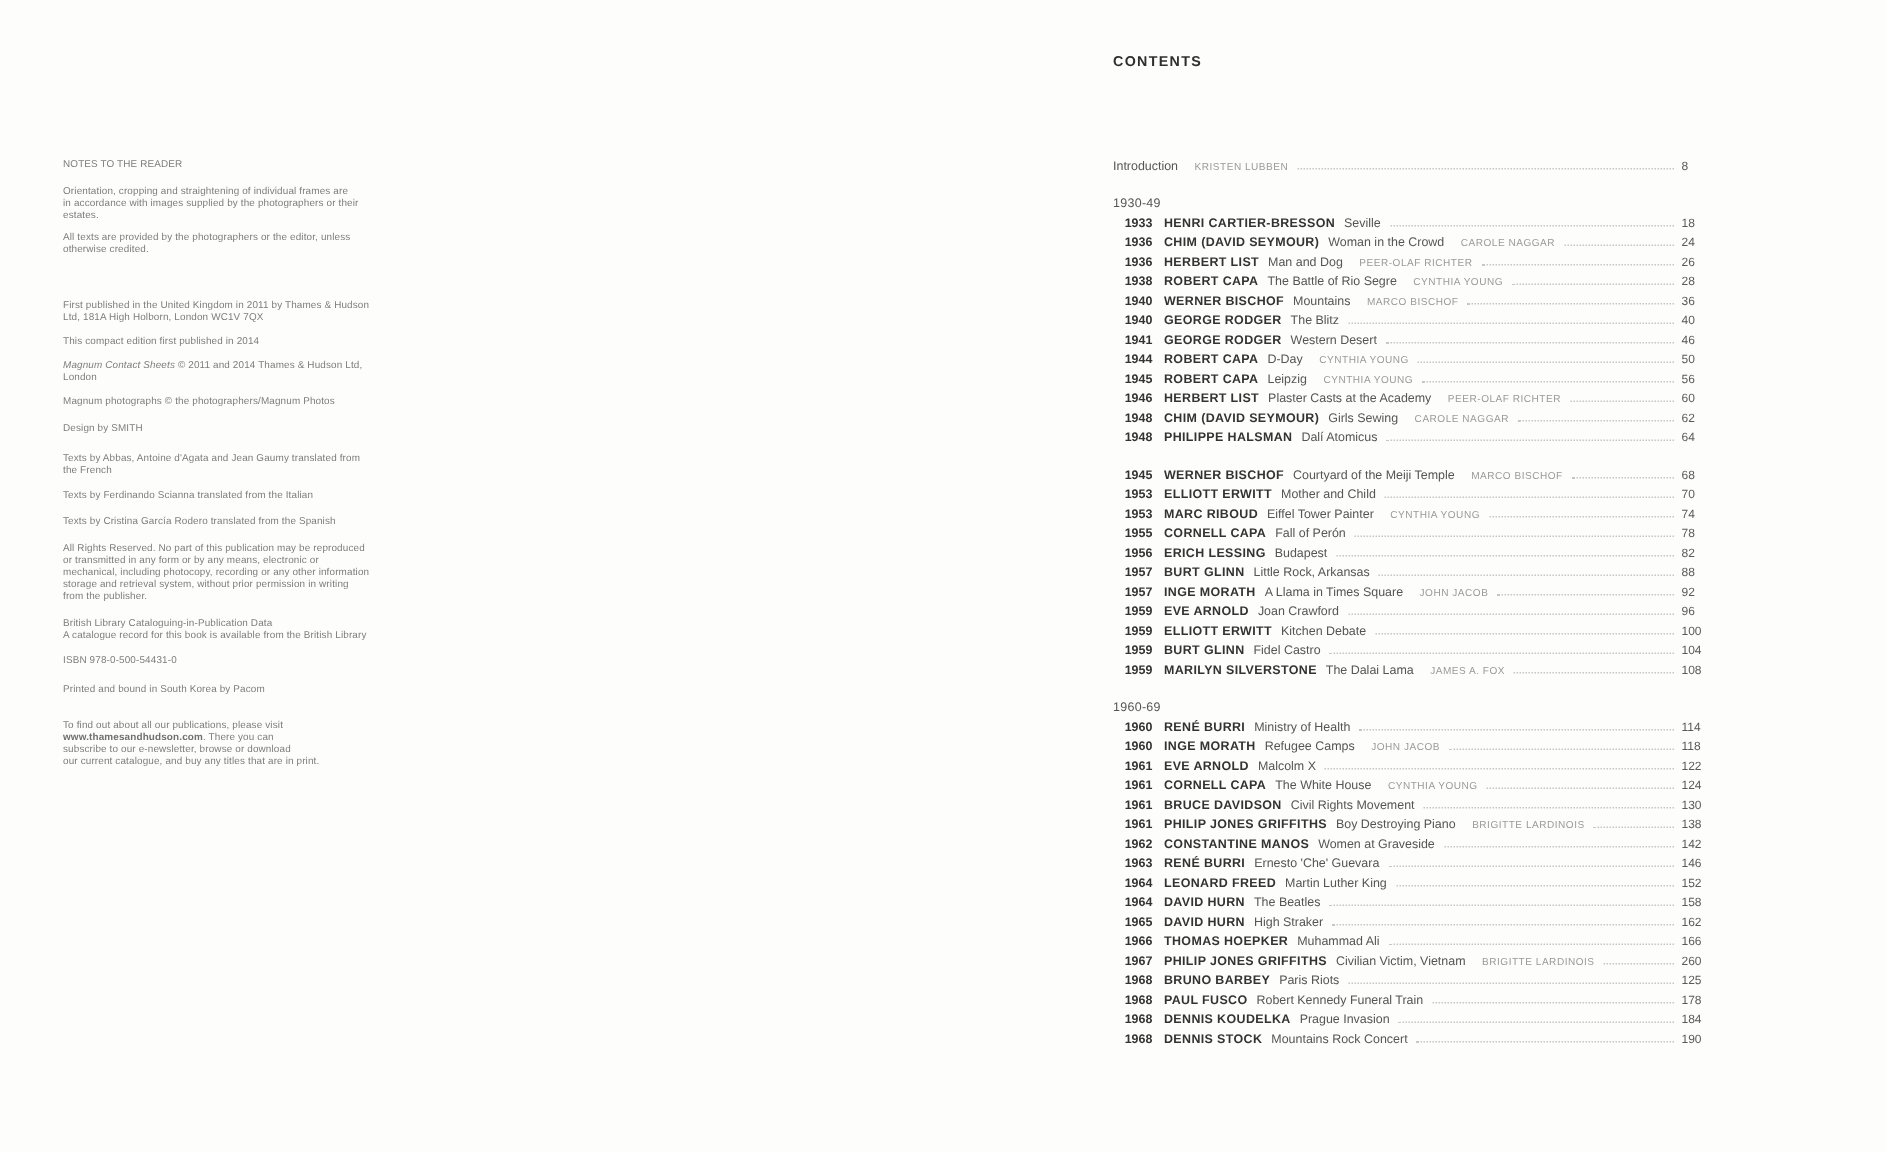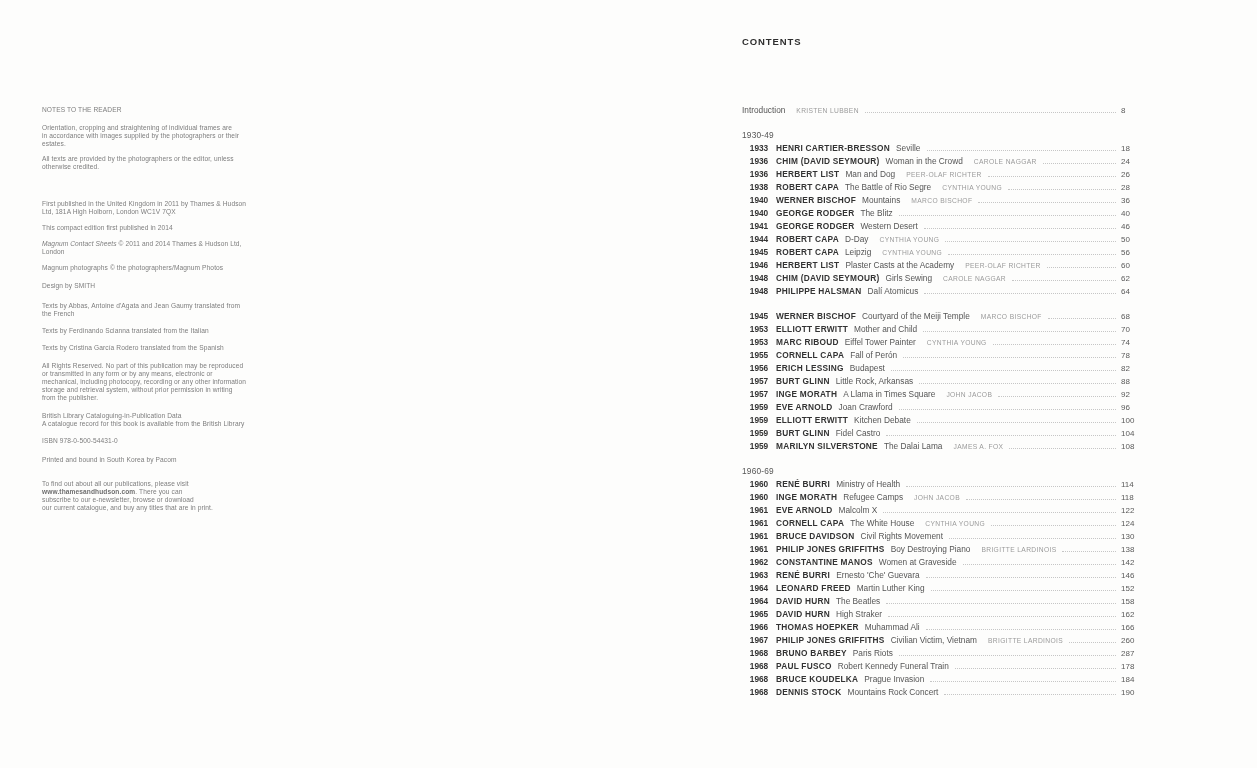--- a/index.html
+++ b/index.html
@@ -376,32 +376,32 @@
             <span class="toc-title">Civilian Victim, Vietnam</span>
             <span class="toc-contrib">BRIGITTE LARDINOIS</span>
             <span class="toc-leader"></span>
             <span class="toc-page">260</span>
           </div>
           <div class="toc-row">
             <span class="toc-year">1968</span>
             <span class="toc-photog">BRUNO BARBEY</span>
             <span class="toc-title">Paris Riots</span>
             <span class="toc-leader"></span>
-            <span class="toc-page">287</span>
+            <span class="toc-page">125</span>
           </div>
           <div class="toc-row">
             <span class="toc-year">1968</span>
             <span class="toc-photog">PAUL FUSCO</span>
             <span class="toc-title">Robert Kennedy Funeral Train</span>
             <span class="toc-leader"></span>
             <span class="toc-page">178</span>
           </div>
           <div class="toc-row">
             <span class="toc-year">1968</span>
-            <span class="toc-photog">BRUCE KOUDELKA</span>
+            <span class="toc-photog">DENNIS KOUDELKA</span>
             <span class="toc-title">Prague Invasion</span>
             <span class="toc-leader"></span>
             <span class="toc-page">184</span>
           </div>
           <div class="toc-row">
             <span class="toc-year">1968</span>
             <span class="toc-photog">DENNIS STOCK</span>
             <span class="toc-title">Mountains Rock Concert</span>
             <span class="toc-leader"></span>
             <span class="toc-page">190</span>

